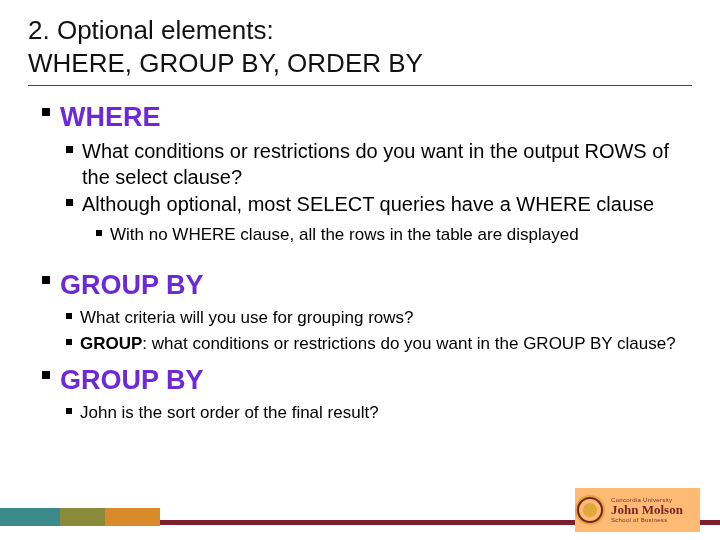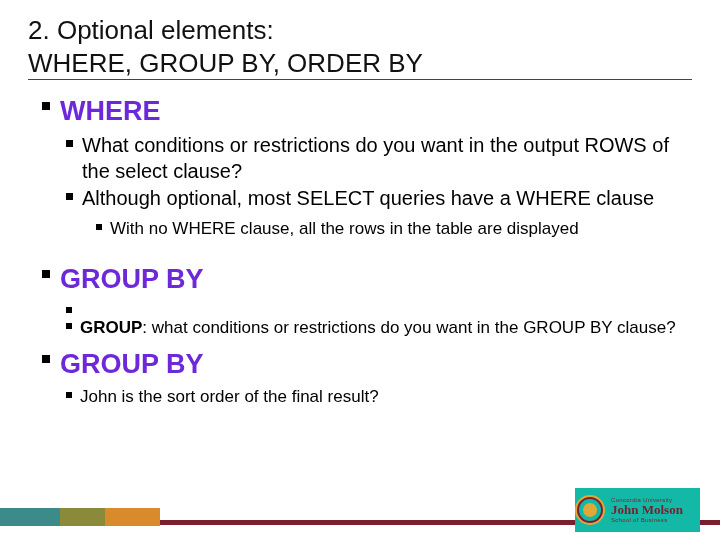--- a/index.html
+++ b/index.html
@@ -15,20 +15,21 @@
     width: 100%;
     height: 100%;
     padding: 14px 28px 0 28px;
     position: relative;
   }
   .title {
     font-size: 26px;
     font-weight: 400;
     color: #111;
     line-height: 1.25;
+    padding-bottom: 6px;
     border-bottom: 1px solid #444;
     margin-bottom: 14px;
   }
   ul { list-style: none; }
   .bullet-row { display: flex; align-items: flex-start; }
   .sq { width: 8px; height: 8px; background: #000; flex-shrink: 0; margin-top: 8px; margin-right: 10px; }
   .sq-sm { width: 7px; height: 7px; background: #000; flex-shrink: 0; margin-top: 7px; margin-right: 9px; }
   .sq-xs { width: 6px; height: 6px; background: #000; flex-shrink: 0; margin-top: 6px; margin-right: 8px; }
 
   .lvl1 { margin-left: 14px; margin-bottom: 4px; }
@@ -61,21 +62,21 @@
 
   .logo {
     position: absolute;
     right: 20px;
     bottom: 8px;
     width: 125px;
     height: 44px;
     display: flex;
     align-items: center;
     gap: 6px;
-    background: #14b8a6;
+    background: #fdba74;
   }
   .logo-mark {
     width: 30px; height: 30px; position: relative;
   }
   .logo-mark .outer { position:absolute; inset:0; border:3px solid #e0a73a; border-radius:50%; }
   .logo-mark .outer2 { position:absolute; inset:2px; border:2px solid #7a1f2b; border-radius:50%; }
   .logo-mark .sun { position:absolute; left:8px; top:8px; width:14px; height:14px; background:#e0a73a; border-radius:50%; }
   .logo-text { display:flex; flex-direction:column; line-height:1; }
   .logo-uni { font-size:6px; color:#7a1f2b; letter-spacing:0.3px; }
   .logo-name { font-family: Georgia, 'Times New Roman', serif; font-size:13px; font-weight:700; color:#7a1f2b; }
@@ -122,20 +123,21 @@
     <li class="lvl1" style="margin-top:22px;">
       <div class="bullet-row">
         <span class="sq"></span>
         <span class="text">GROUP BY</span>
       </div>
     </li>
 
     <li class="lvl2b">
       <div class="bullet-row">
         <span class="sq-xs"></span>
+        <span class="text">What criteria will you use for grouping rows?</span>
       </div>
     </li>
 
     <li class="lvl2b">
       <div class="bullet-row">
         <span class="sq-xs"></span>
         <span class="text"><span class="bold">GROUP</span><span>: what conditions or restrictions do you want in the GROUP BY clause?</span></span>
       </div>
     </li>
 

